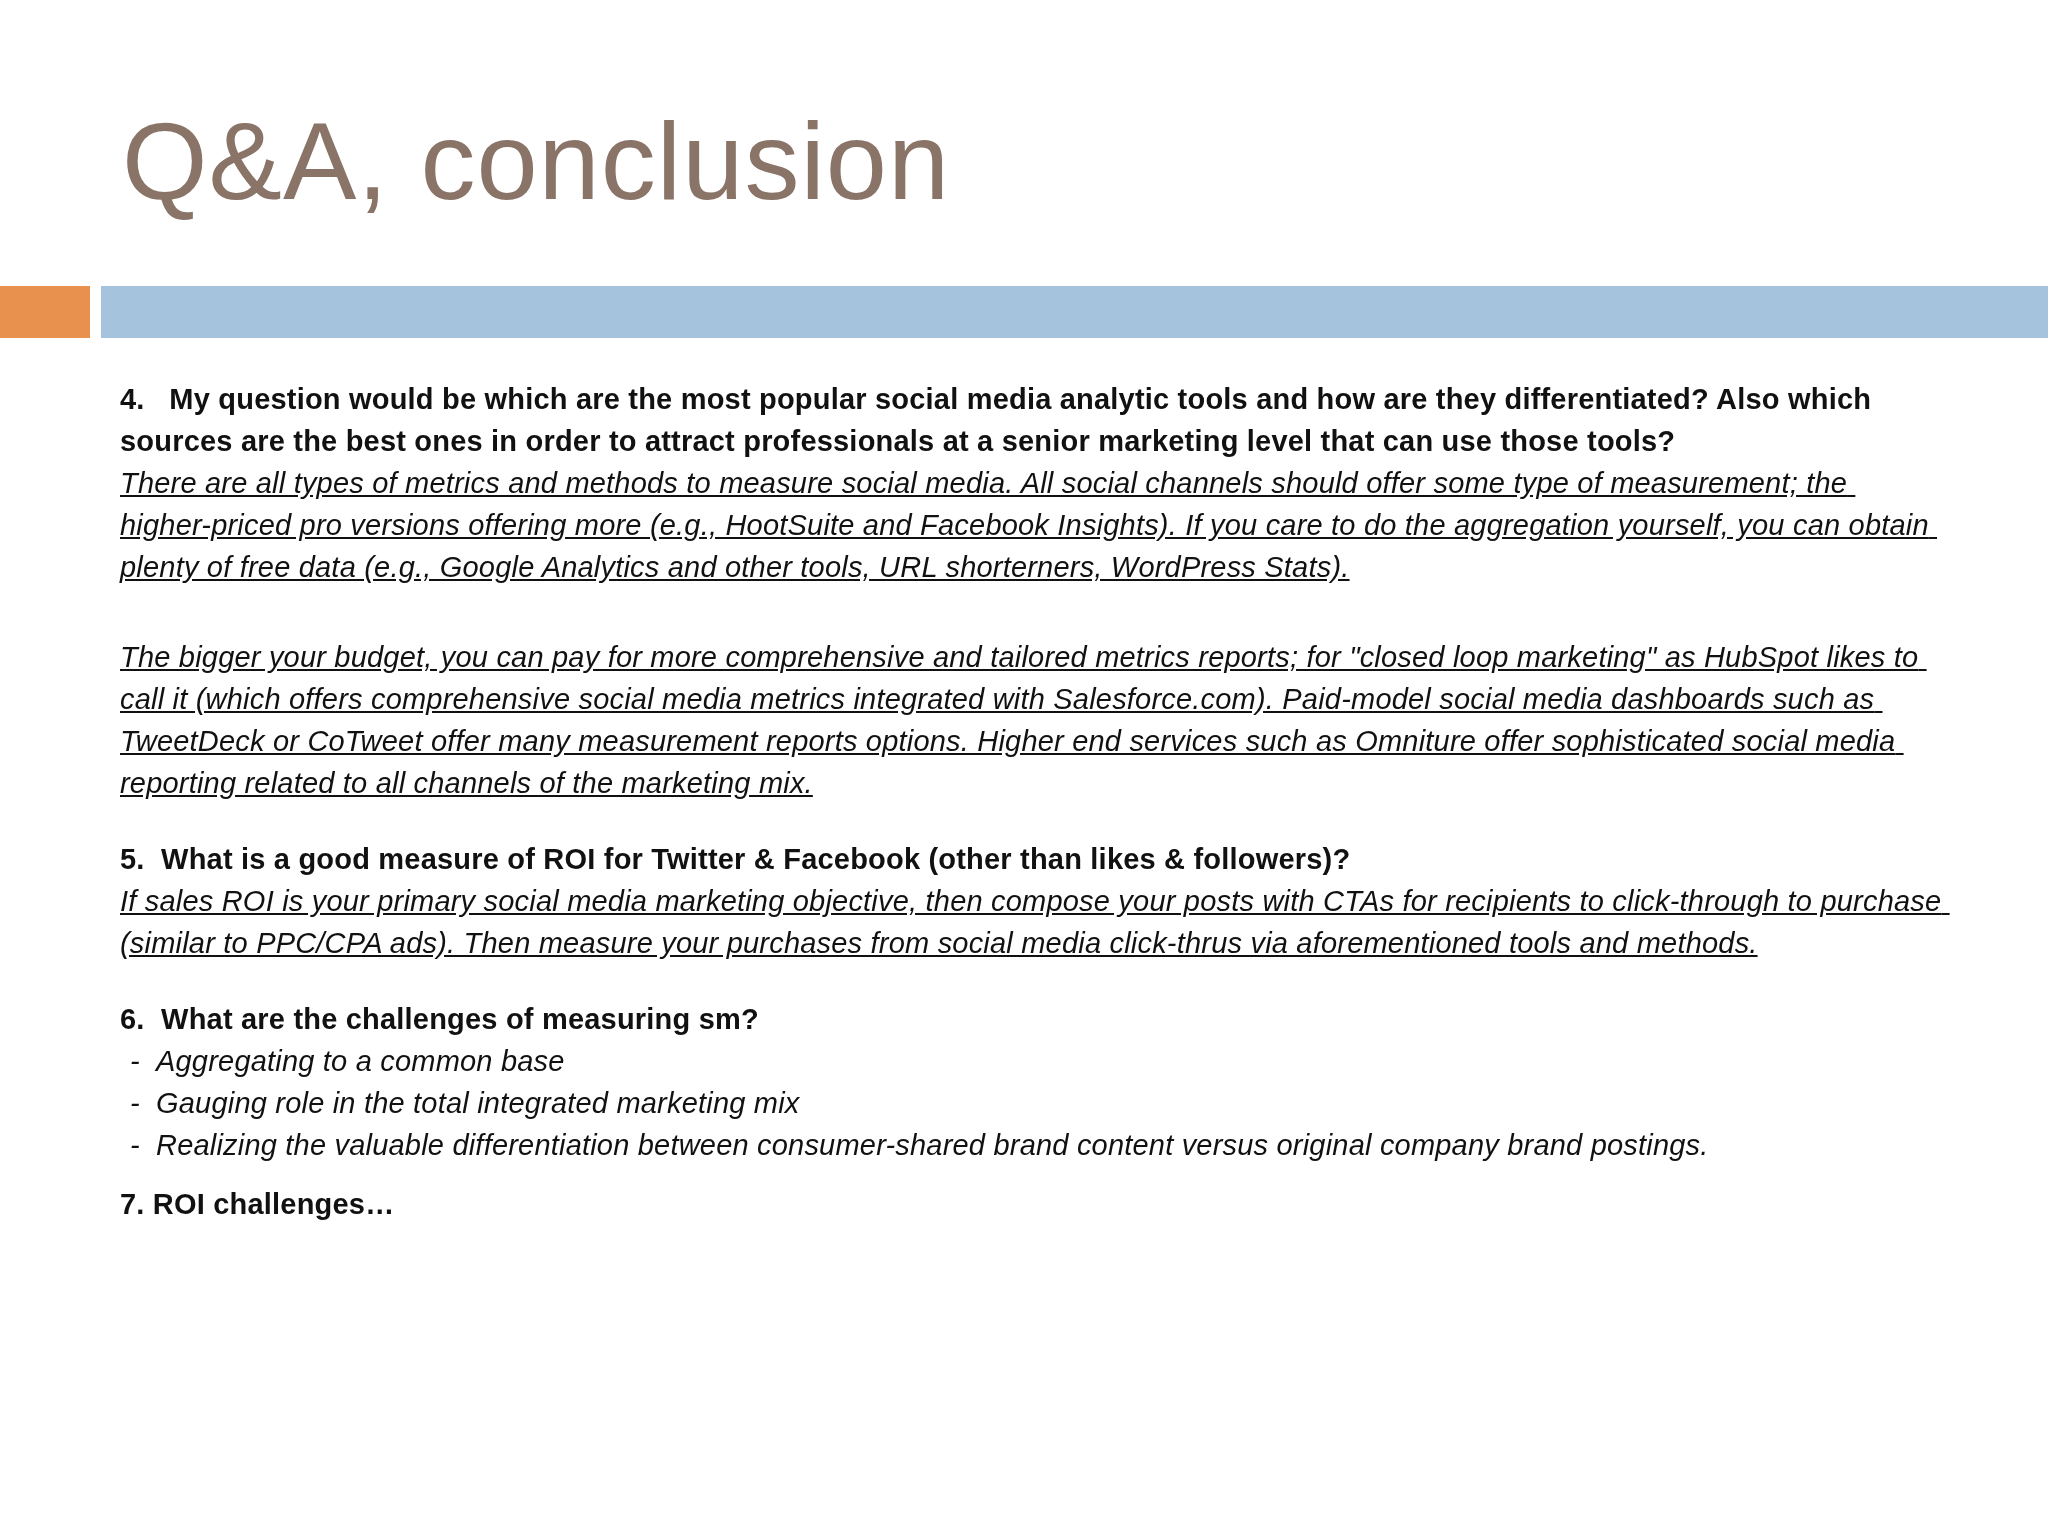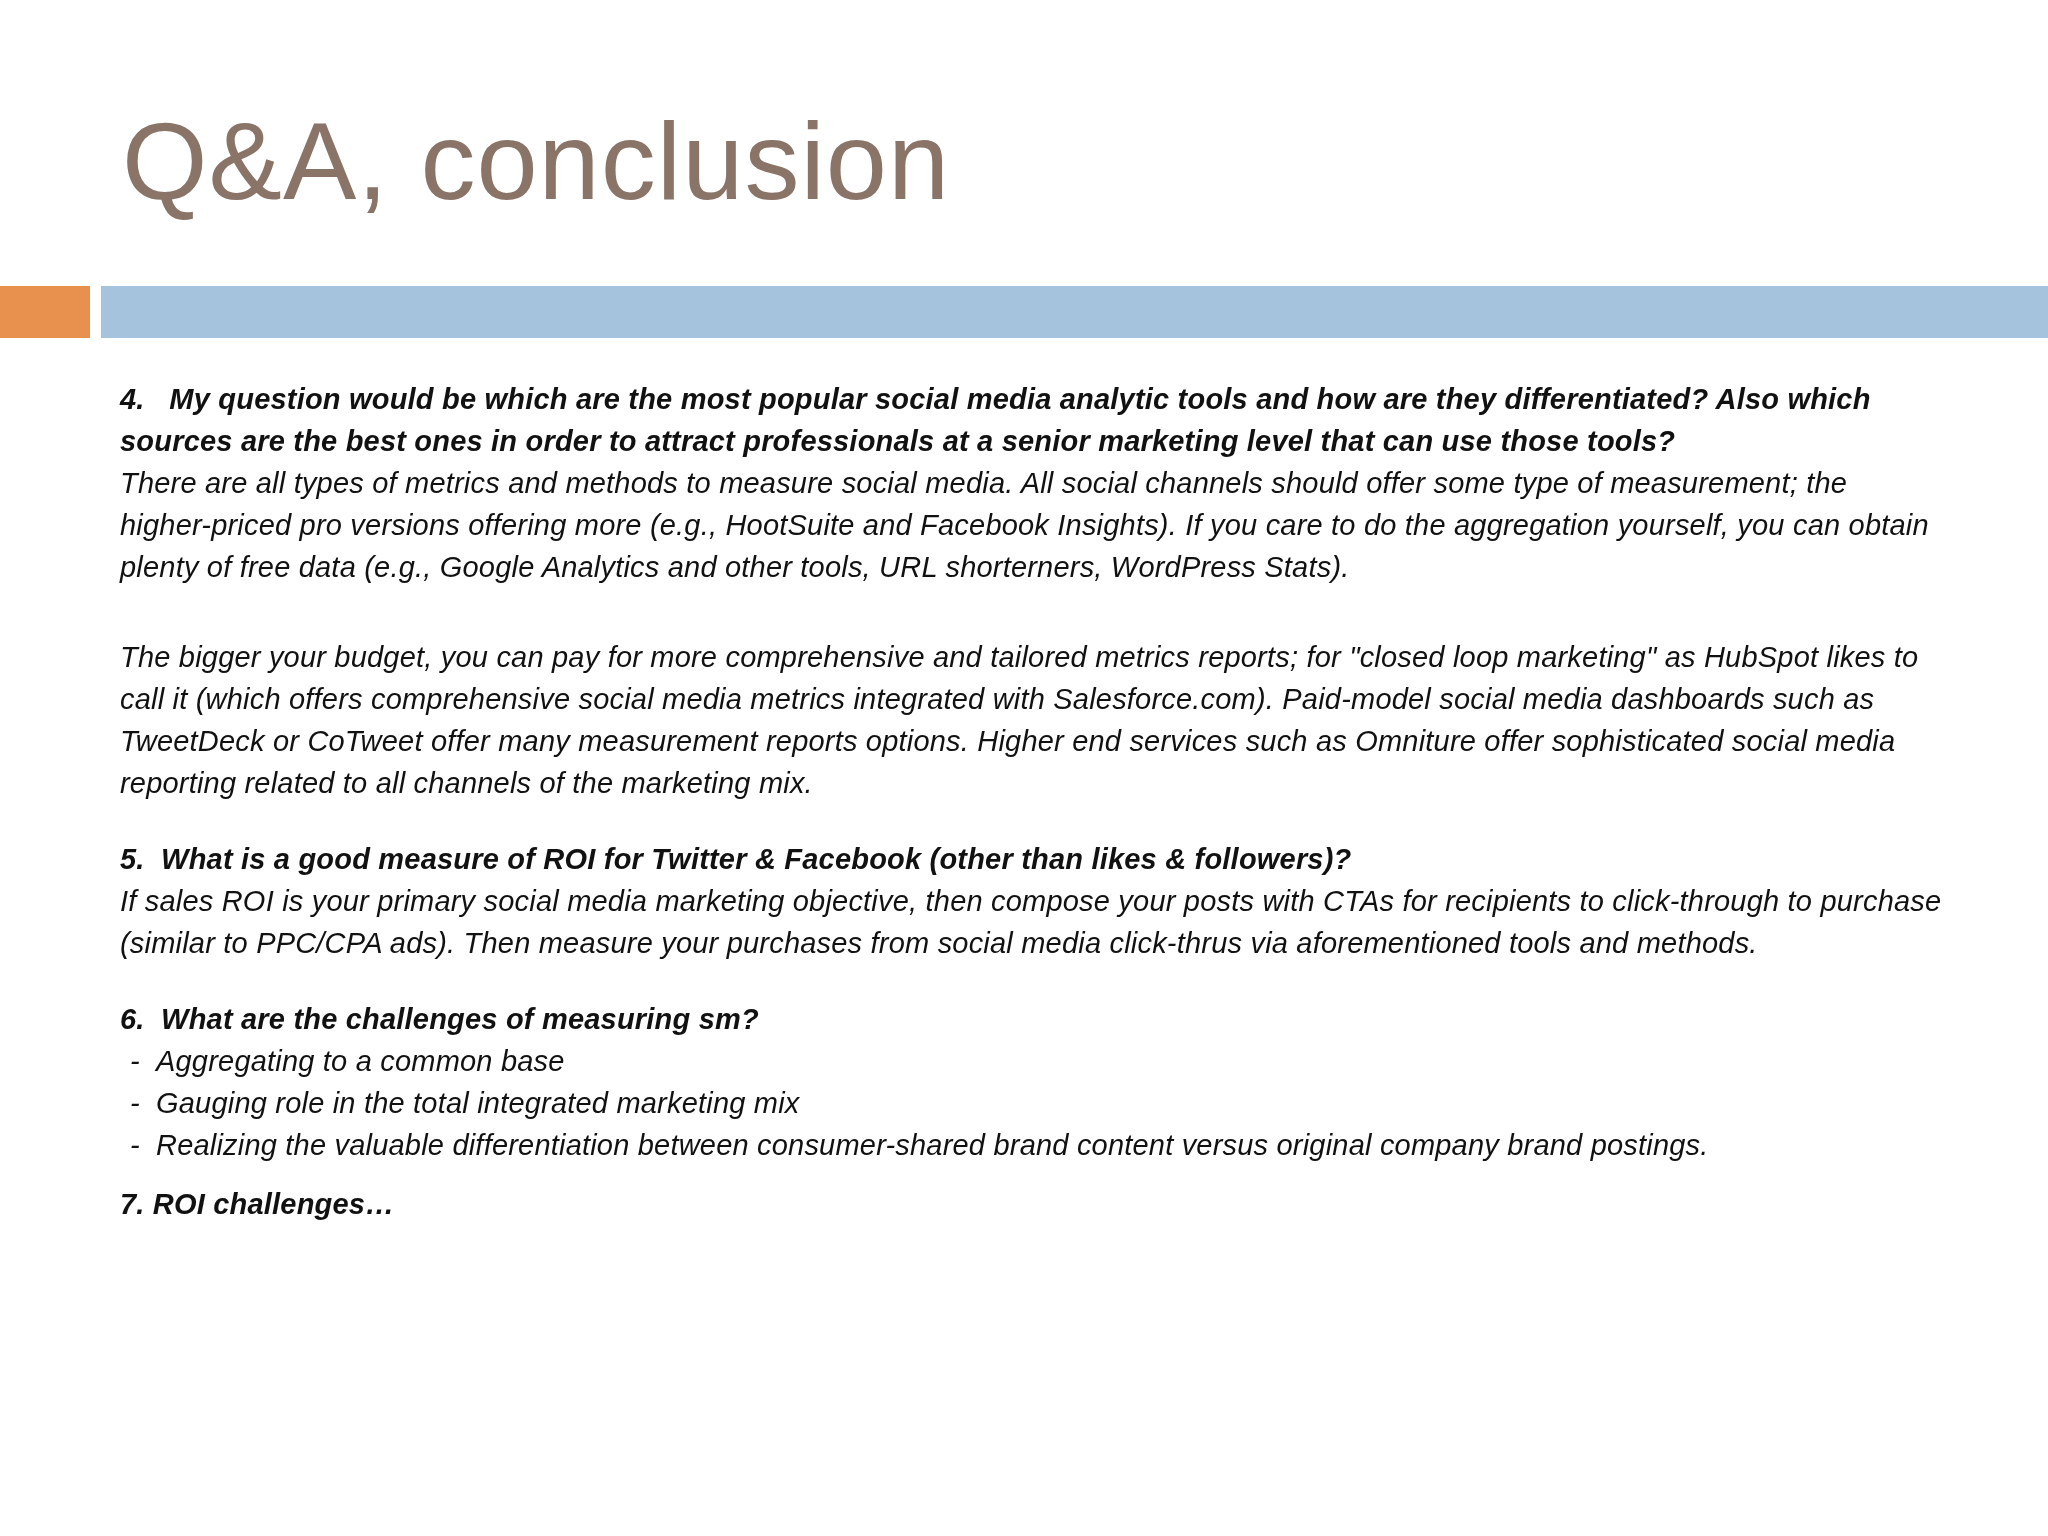--- a/index.html
+++ b/index.html
@@ -54,22 +54,22 @@
     top: 378px;
     width: 1824px;
     font-size: 29px;
     line-height: 42px;
     letter-spacing: 0.2px;
   }
   .content p {
     margin: 0;
     white-space: pre-wrap;
   }
-  .bold   { font-weight: 700; font-style: italic; }
-  .italic { font-style: italic; }
+  .bold   { font-weight: 700; }
+  .italic { font-style: italic; text-decoration: underline; }
   .gap-lg { margin-top: 48px !important; }
   .gap-md { margin-top: 34px !important; }
   .gap-sm { margin-top: 17px !important; }
   .bullet-row {
     display: flex;
     padding-left: 10px;
   }
   .bullet-dash {
     flex: none;
     width: 26px;

